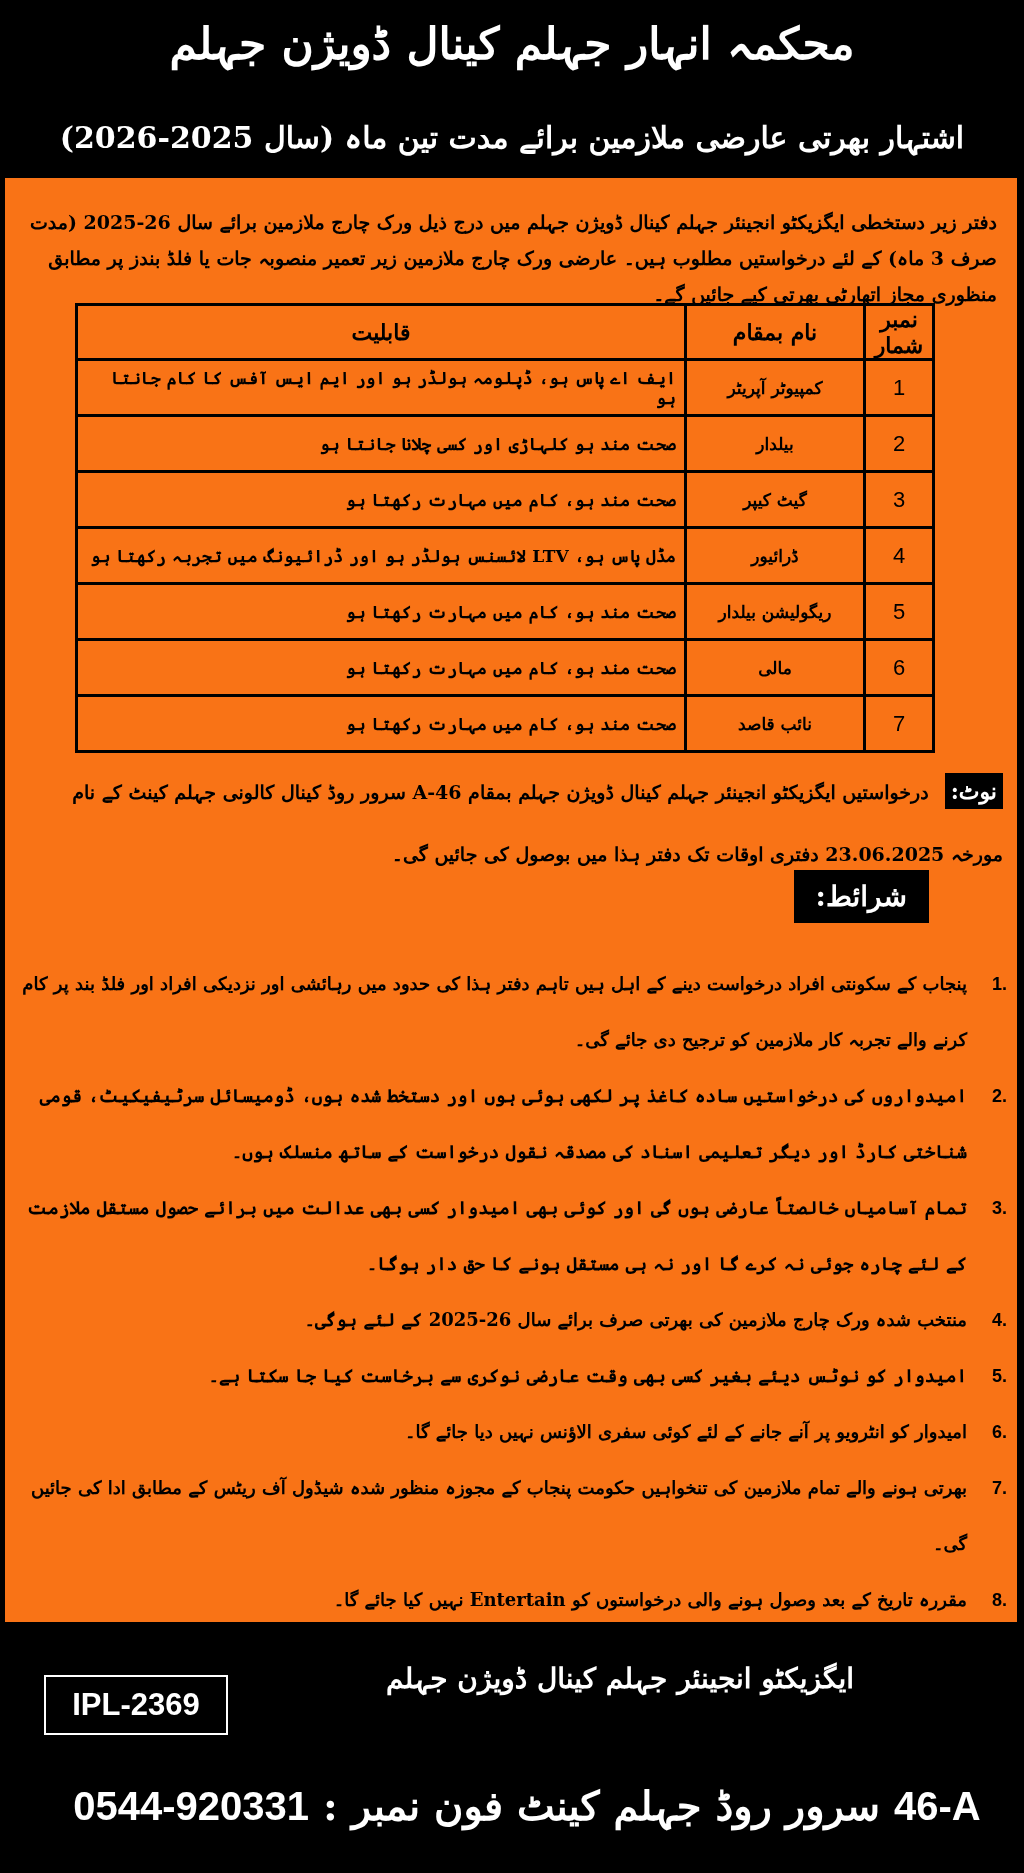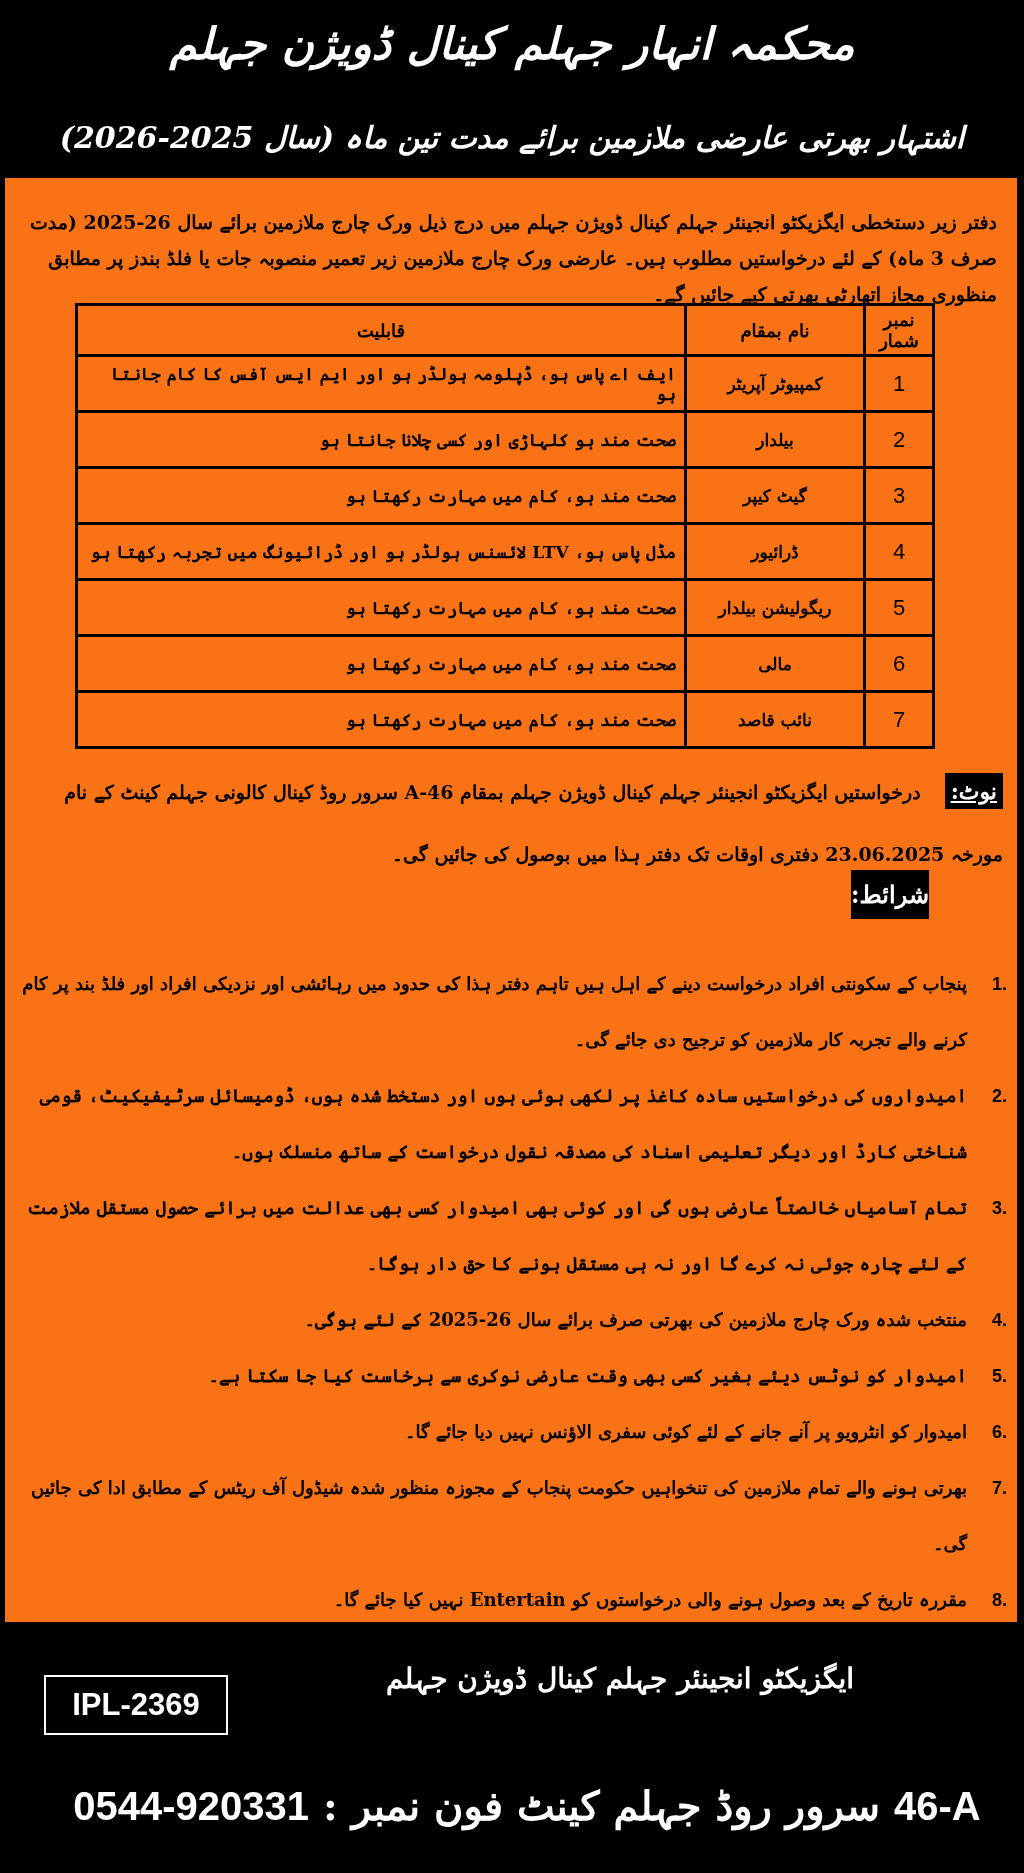--- a/index.html
+++ b/index.html
@@ -1,30 +1,30 @@
 <!DOCTYPE html>
 <html><head>
 <meta charset="utf-8">
 <style>
   html, body { margin:0; padding:0; }
   body { width:1024px; height:1873px; background:#000; font-family:"DejaVu Sans", sans-serif; position:relative; overflow:hidden; }
-  .header { position:absolute; left:0; top:0; width:1024px; height:177px; background:#000; color:#fff; text-align:center;font-style:italic; }
+  .header { position:absolute; left:0; top:0; width:1024px; height:177px; background:#000; color:#fff; text-align:center; }
   .header .dept { position:absolute; left:0; right:0; top:18px; font-size:44px; font-weight:bold; direction:rtl; font-family:"DejaVu Serif", serif; }
   .header .sub { position:absolute; left:0; right:0; top:120px; font-size:30px; font-weight:bold; direction:rtl; font-family:"DejaVu Serif", serif; }
   .body { position:absolute; left:5px; top:178px; width:1012px; height:1444px; background:#f97316; color:#000; direction:rtl; font-family:"DejaVu Serif", serif; }
   .intro { position:absolute; right:20px; left:20px; top:26px; font-size:19px; line-height:36px; font-weight:bold; text-align:right; }
   table.jobs { position:absolute; left:70px; top:125px; width:860px; border-collapse:collapse; direction:rtl; font-size:17px; }
   table.jobs td, table.jobs th { border:3px solid #000; height:53px; padding:0 8px; }
-  table.jobs th { height:48px; font-size:18px; }
+  table.jobs th { height:48px; font-size:22px; }
   table.jobs td.num { width:50px; text-align:center; font-family:"Liberation Sans", sans-serif; font-size:22px; direction:ltr; }
   table.jobs td.post { width:160px; text-align:center; font-weight:bold; }
   table.jobs td.qual { text-align:right; font-weight:bold; }
   .note { position:absolute; right:14px; left:20px; top:583px; font-size:19px; line-height:62px; font-weight:bold; text-align:right; }
-  .note .tag { display:inline-block; background:#000; color:#fff; padding:0 6px; line-height:36px; margin-left:24px; font-size:22px;text-decoration:underline; }
-  .cond-tag { position:absolute; right:88px; top:692px; background:#000; color:#fff; font-size:24px; font-weight:bold; padding:10px 0; }
+  .note .tag { display:inline-block; background:#000; color:#fff; padding:0 6px; line-height:36px; margin-left:16px; font-size:22px; }
+  .cond-tag { position:absolute; right:88px; top:692px; background:#000; color:#fff; font-size:28px; font-weight:bold; padding:10px 22px; }
   .conds { position:absolute; right:10px; left:6px; top:778px; margin:0; padding:0; list-style:none; font-size:18px; font-weight:bold; }
   .conds li { position:relative; padding-right:40px; text-align:right; line-height:56px; }
   .conds li .n { position:absolute; right:0; top:0; font-family:"Liberation Sans", sans-serif; direction:ltr; }
   .footer { position:absolute; left:0; top:1622px; width:1024px; height:299px; background:#000; color:#fff; }
   .ipl { position:absolute; left:44px; top:53px; width:180px; height:56px; border:2px solid #fff; font-family:"Liberation Sans", sans-serif; font-size:31px; font-weight:bold; text-align:center; line-height:56px; }
   .exec { position:absolute; left:276px; right:60px; top:40px; font-size:28px; font-weight:bold; direction:rtl; text-align:center; font-family:"DejaVu Serif", serif; }
   .addr { position:absolute; left:70px; right:40px; top:160px; font-size:40px; font-weight:bold; direction:rtl; text-align:center; font-family:"DejaVu Serif", serif; }
   .addr .ltr { font-family:"Liberation Sans", sans-serif; direction:ltr; unicode-bidi:embed; }
 </style>
 </head>

